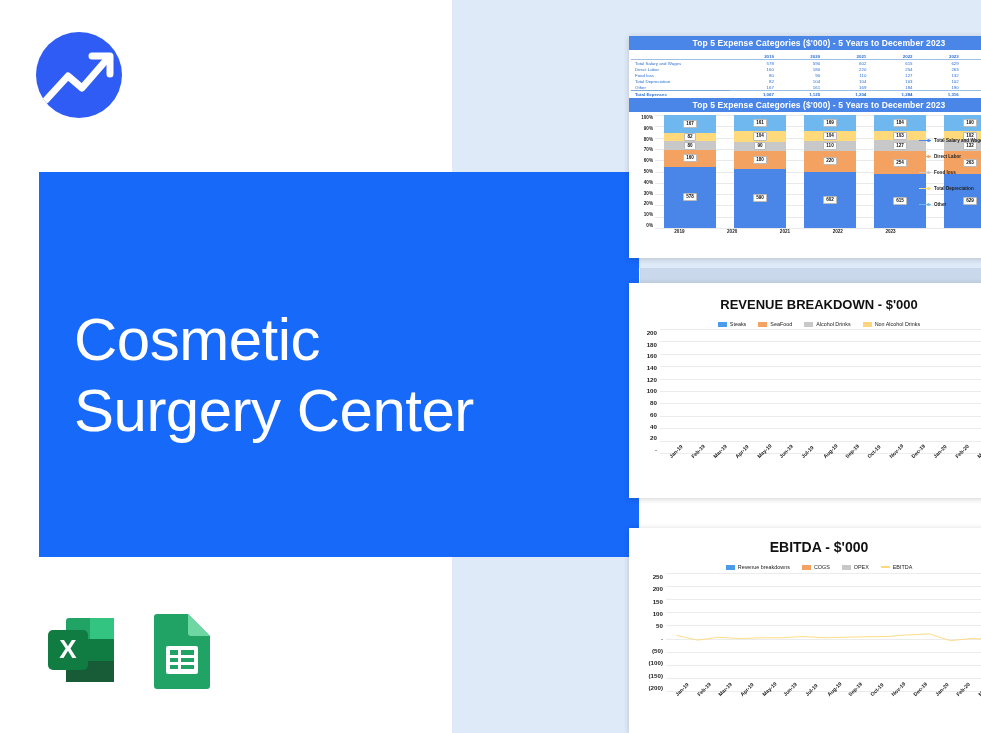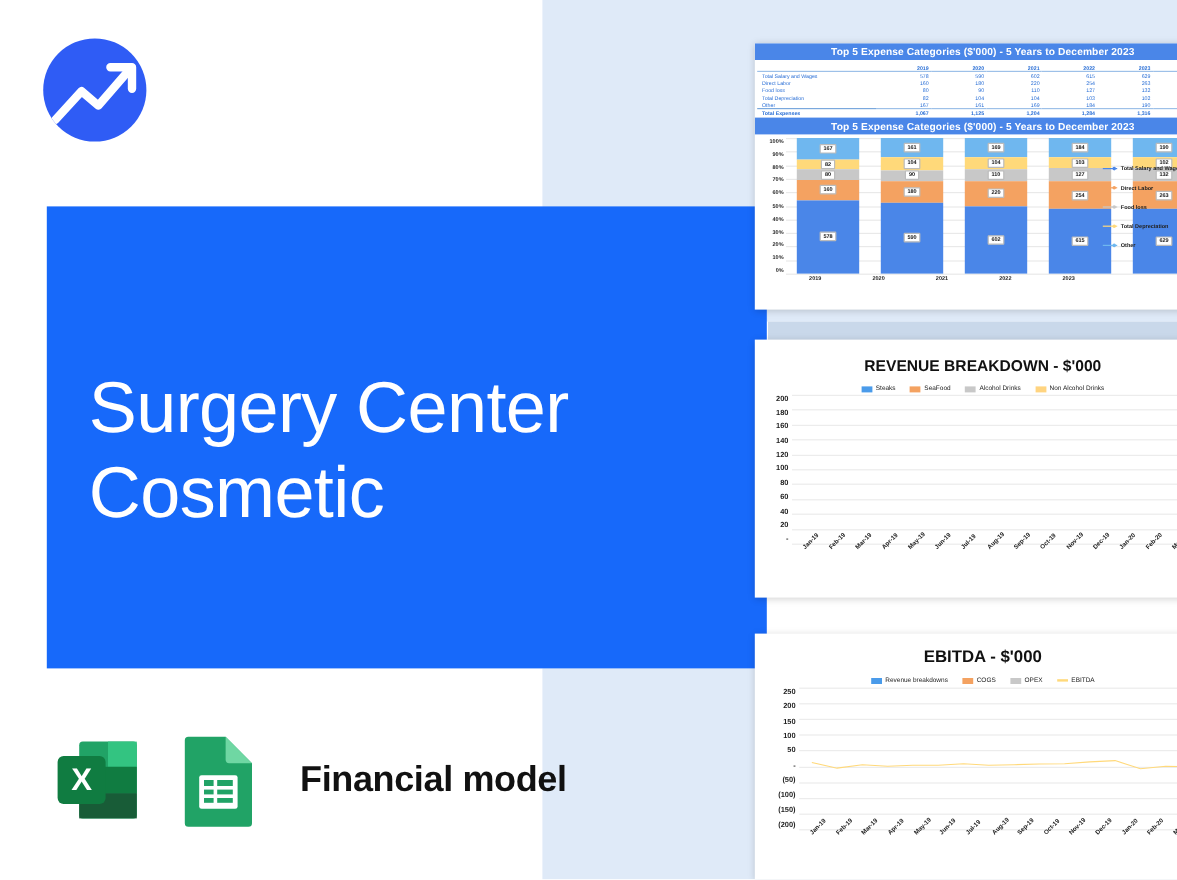--- a/index.html
+++ b/index.html
@@ -124,22 +124,22 @@
   <div class="logo">
     <div class="logo-mark">
       <svg width="86" height="86" viewBox="0 0 86 86">
         <path d="M10 68 L32 44 L46 56 L72 26" stroke="#ffffff" stroke-width="7" fill="none" stroke-linecap="round" stroke-linejoin="round"></path>
         <path d="M56 24 L74 24 L74 42" stroke="#ffffff" stroke-width="7" fill="none" stroke-linecap="round" stroke-linejoin="round"></path>
       </svg>
     </div>
   </div>
 
   <div class="title">
+    <span>Cosmetic</span>
     <span>Surgery Center</span>
-    <span>Cosmetic</span>
   </div>
 
   <div class="bottom-row">
     <div class="xls-icon">
       <svg width="84" height="84" viewBox="0 0 84 84">
         <rect x="26" y="10" width="48" height="64" rx="3" fill="#21a366"></rect>
         <rect x="50" y="10" width="24" height="21" fill="#33c481"></rect>
         <rect x="50" y="31" width="24" height="22" fill="#107c41"></rect>
         <rect x="50" y="53" width="24" height="21" fill="#185c37"></rect>
         <rect x="26" y="31" width="24" height="22" fill="#107c41"></rect>
@@ -154,21 +154,20 @@
         <path d="M42 6 l22 22 H45 a3 3 0 0 1 -3 -3 z" fill="#6fd7a3"></path>
         <rect x="20" y="38" width="32" height="28" rx="2" fill="#ffffff"></rect>
         <rect x="24" y="42" width="8" height="5" fill="#21a366"></rect>
         <rect x="35" y="42" width="13" height="5" fill="#21a366"></rect>
         <rect x="24" y="50" width="8" height="4" fill="#21a366"></rect>
         <rect x="35" y="50" width="13" height="4" fill="#21a366"></rect>
         <rect x="24" y="57" width="8" height="4" fill="#21a366"></rect>
         <rect x="35" y="57" width="13" height="4" fill="#21a366"></rect>
       </svg>
     </div>
-    <div class="file-label">Financial model</div>
   </div>
 
   <div class="card" id="card-expense">
     <div class="band">Top 5 Expense Categories ($'000) - 5 Years to December 2023</div>
     <div style="padding:3px 2px 1px 2px;">
       <table class="exp-table">
         <thead>
             <tr>
           <td class="lbl"></td>
           <td class="num">2019</td>

